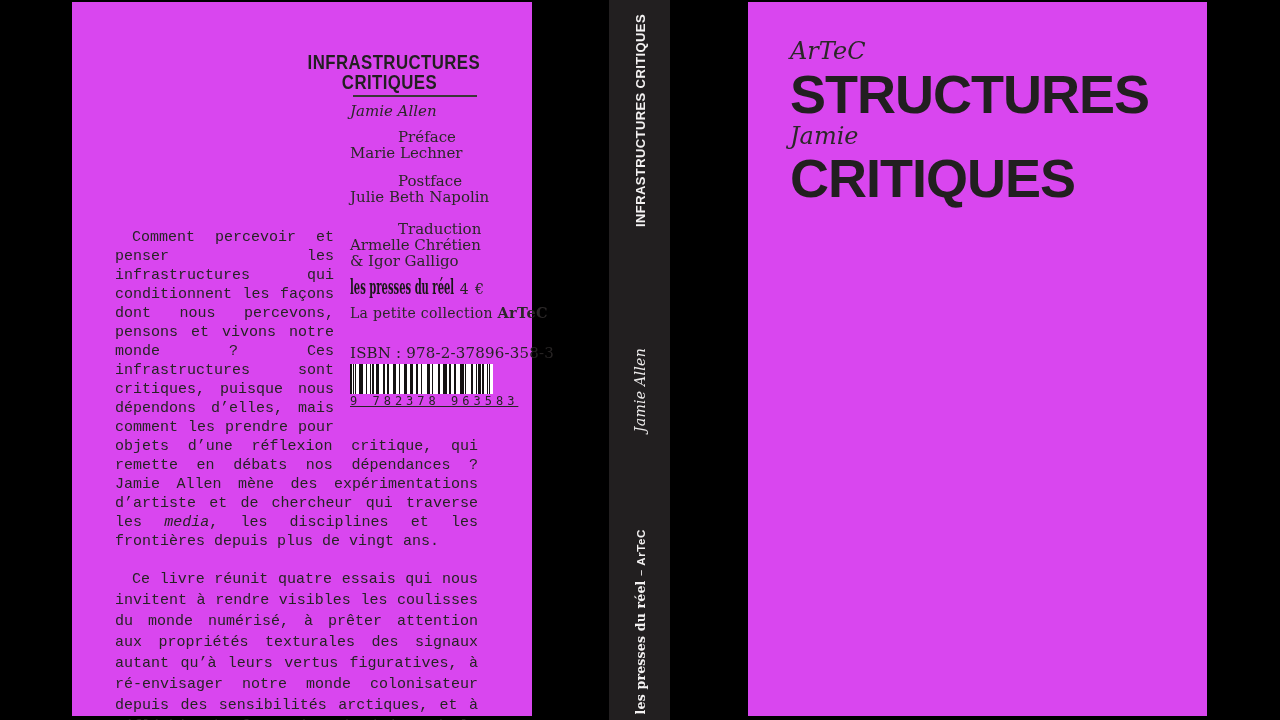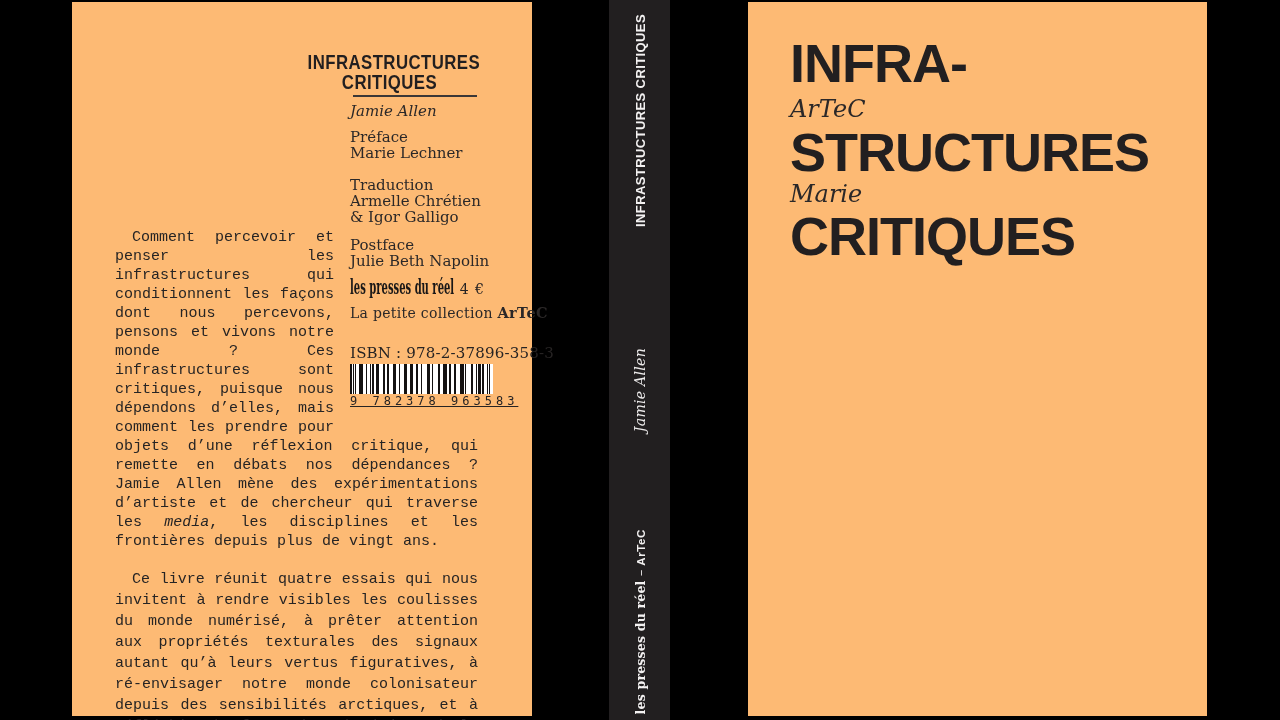--- a/index.html
+++ b/index.html
@@ -1,36 +1,36 @@
 <!DOCTYPE html>
 <html><head>
 <meta charset="utf-8">
 <style>
   html,body{margin:0;padding:0;}
   body{
     width:1280px;height:720px;position:relative;overflow:hidden;
     background:#000;
     font-family:"DejaVu Serif", serif;
   }
-  .panel{position:absolute;top:2px;height:714px;background:#fdba74;box-sizing:border-box;}
+  .panel{position:absolute;top:2px;height:714px;background:#d946ef;box-sizing:border-box;}
   
   .back-panel{left:72px;width:460px;padding:50px 54px 0 43px;color:#262323;}
   .info{float:right;width:148px;padding-left:16px;margin:0 -20px 14px 0;}
   .info-title{
     width:195px;margin-left:-58px;text-align:center;
     font-family:"Liberation Sans", sans-serif;font-weight:bold;
     font-size:20px;line-height:20px;letter-spacing:.5px;color:#221f20;
     transform:scaleX(.84);transform-origin:50% 0;white-space:nowrap;
   }
   .rule{width:124px;border-top:2px solid #3a3737;margin:3px 0 6px 3px;}
   .back-author{font-style:italic;font-size:15px;line-height:16px;color:#2b2828;}
   .credit{margin-top:12px;}
   .credit.first{margin-top:10px;}
   .credit.last{margin-top:16px;}
-  .credit-label{font-size:15px;line-height:16px;color:#2b2828;}
+  .credit-label{font-size:15px;line-height:16px;color:#2b2828;margin-left:48px;}
   .credit-name{font-size:15px;line-height:16px;color:#2b2828;}
   .pub-row{margin-top:8px;display:flex;justify-content:space-between;align-items:baseline;padding-right:13px;}
   .lpdr-wrap{display:inline-block;width:84px;height:20px;}
   .lpdr{display:inline-block;font-weight:bold;font-size:20px;line-height:20px;white-space:nowrap;
         transform:scaleX(.5);transform-origin:left center;color:#191717;}
   .price{font-size:14px;letter-spacing:1px;color:#262323;}
   .collection{margin-top:4px;font-size:14px;line-height:24px;letter-spacing:.3px;color:#2b2828;white-space:nowrap;}
   .collection b{font-size:14.5px;}
   .isbn{margin-top:21px;font-size:15px;line-height:15px;letter-spacing:.2px;color:#262323;white-space:nowrap;}
   .barcode{
@@ -75,29 +75,29 @@
   <div class="info">
     <div class="info-title"><span>INFRASTRUCTURES</span><br><span>CRITIQUES</span></div>
     <div class="rule"></div>
     <div class="back-author">Jamie Allen</div>
 
     <div class="credit first">
       <div class="credit-label">Préface</div>
       <div class="credit-name">Marie Lechner</div>
     </div>
 
+    <div class="credit">
+      <div class="credit-label">Postface</div>
+      <div class="credit-name">Julie Beth Napolin</div>
+    </div>
+
     <div class="credit last">
       <div class="credit-label">Traduction</div>
       <div class="credit-name">Armelle Chrétien</div>
       <div class="credit-name">&amp; Igor Galligo</div>
-    </div>
-
-    <div class="credit">
-      <div class="credit-label">Postface</div>
-      <div class="credit-name">Julie Beth Napolin</div>
     </div>
 
     <div class="pub-row">
       <span class="lpdr-wrap"><span class="lpdr">les presses du réel</span></span>
       <span class="price">4 €</span>
     </div>
 
     <div class="collection"><span>La petite collection </span><b>ArTeC</b></div>
 
     <div class="isbn">ISBN : 978-2-37896-358-3</div>
@@ -110,18 +110,17 @@
   <p class="body-par p2"><span>Ce livre réunit quatre essais qui nous invitent à rendre visibles les coulisses du monde numérisé, à prêter attention aux propriétés texturales des signaux autant qu’à leurs vertus figuratives, à ré-envisager notre monde colonisateur depuis des sensibilités arctiques, et à réfléchir de façon (post)critique à la notion même de critique. Quatre promenades décentrées, indisciplinées et enjouées dans l’</span><i>infra</i><span> de nos structures socio-techniques.</span></p>
 </div>
 
 <div class="spine-panel">
   <div class="spine-text spine-title">INFRASTRUCTURES CRITIQUES</div>
   <div class="spine-text spine-author">Jamie Allen</div>
   <div class="spine-text spine-pub"><span class="spine-lpdr">les presses du réel </span><span>– </span><span class="spine-brand">ArTeC</span></div>
 </div>
 
 <div class="panel front-panel">
-  <div class="front-title t1">INFRA-</div>
   <div class="front-author a1">ArTeC</div>
   <div class="front-title t2">STRUCTURES</div>
-  <div class="front-author a2">Marie</div>
+  <div class="front-author a2">Jamie</div>
   <div class="front-title t3">CRITIQUES</div>
 </div>
 
 </body></html>

